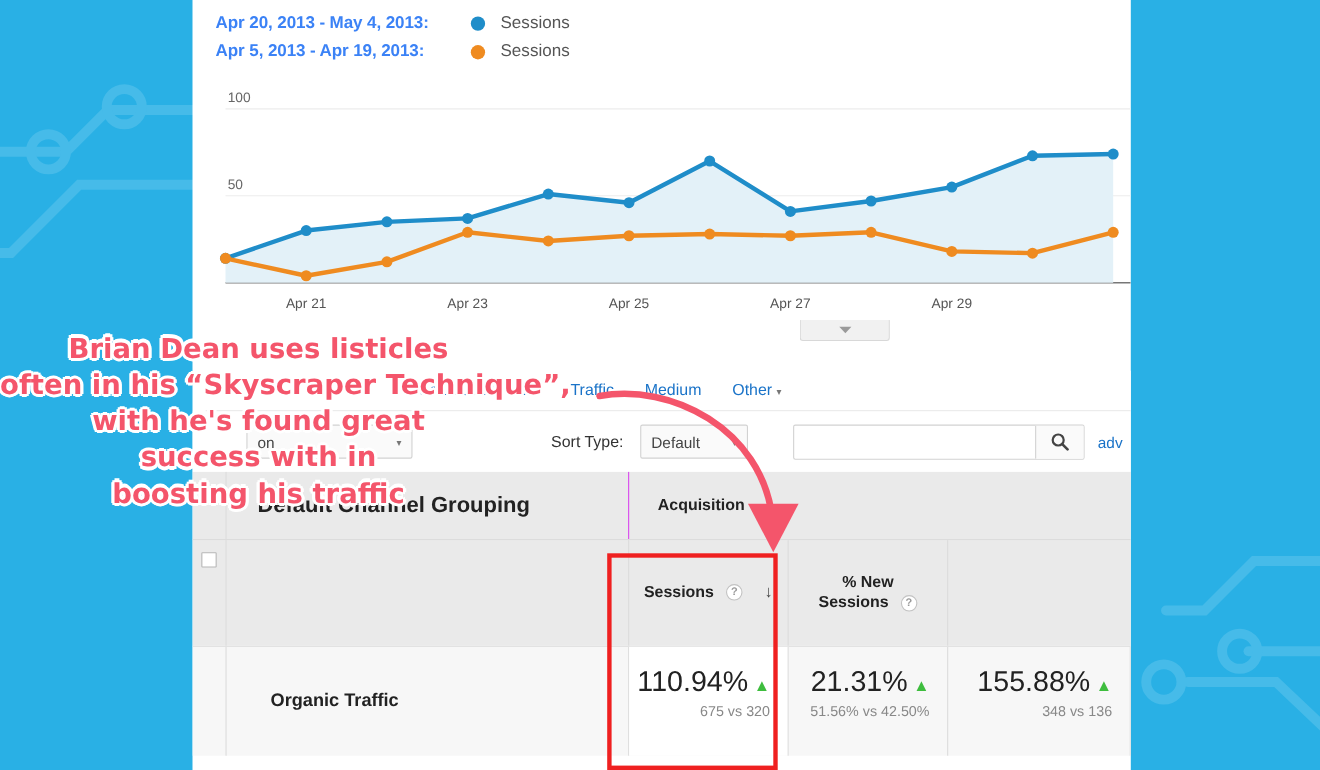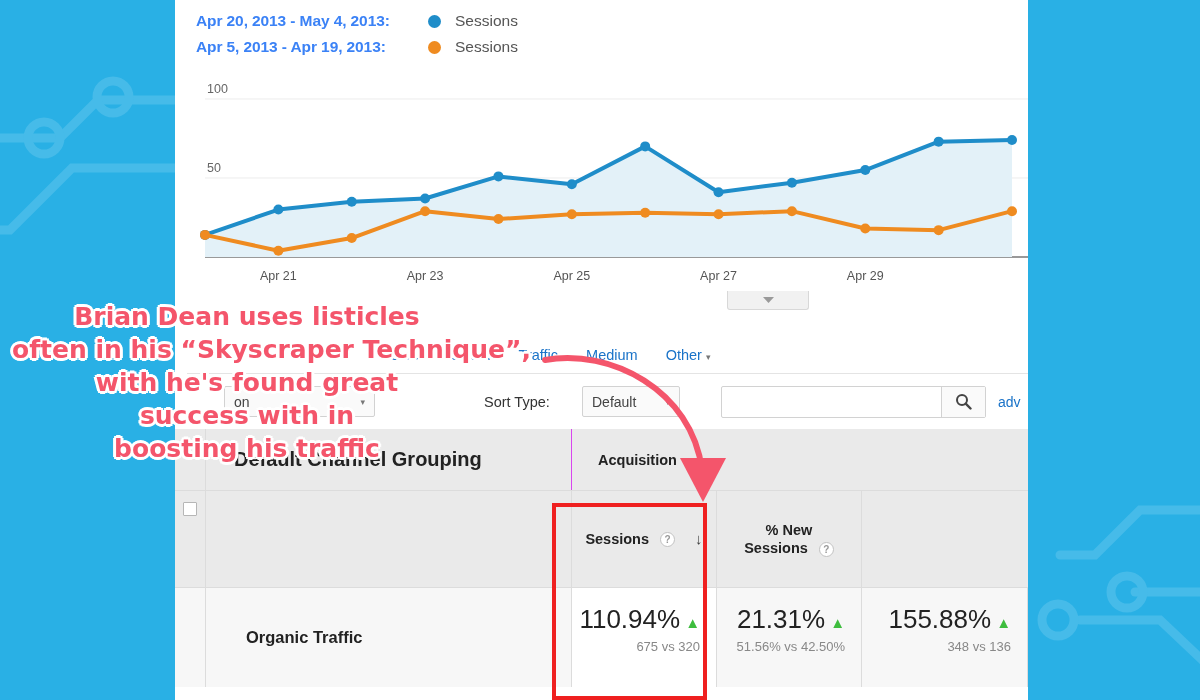--- a/index.html
+++ b/index.html
@@ -59,21 +59,21 @@
     display:flex; align-items:center; background:#fff;
   }
   .ctrl-select {
     height:31px; border:1px solid #d2d2d2; border-radius:2px; background:#fafafa;
     display:flex; align-items:center; padding:0 9px; font-size:14px; color:#444;
     position:relative;
   }
   .ctrl-select .caret { margin-left:14px; color:#777; font-size:9px; }
   .sel-secondary { position:absolute; left:49px; width:151px; }
   .lbl-sorttype {
-    position:absolute; left:309px; font-size:14.5px; color:#333; font-weight:normal;text-align:center;
+    position:absolute; left:326px; font-size:14.5px; color:#333; font-weight:normal;text-align:center;
   }
   .sel-sorttype { position:absolute; left:407px; width:98px; }
   .search-box {
     position:absolute; left:546px; width:265px; height:32px;
     border:1px solid #d2d2d2; border-radius:2px; background:#fff; display:flex;
   }
   .search-input {
     flex:1; border:none; outline:none; height:100%; padding:0 7px; font-size:14px;
     background:transparent; font-family:"Liberation Sans", sans-serif;
   }
@@ -143,21 +143,21 @@
   .sub-val { font-size:13px; color:#888; margin-top:3px; line-height:1.35; }
 
   
   .red-box {
     position:absolute; left:552px; top:503px; width:155px; height:197px;
     border:4px solid #ef2020; z-index:6; pointer-events:none;
   }
 
   
   .annot {
-    position:absolute; left:12px; top:300px; width:470px; z-index:9;
+    position:absolute; left:0; top:300px; width:470px; z-index:9;
     text-align:center; pointer-events:none;
   }
   .annot-line {
     font-family:"DejaVu Sans", sans-serif;
     font-weight:bold; font-size:25px; color:#f4556b; line-height:33px;
     white-space:nowrap;
     text-shadow:
       2px 0 #fff, -2px 0 #fff, 0 2px #fff, 0 -2px #fff,
       2px 2px #fff, -2px 2px #fff, 2px -2px #fff, -2px -2px #fff,
       3px 0 #fff, -3px 0 #fff, 0 3px #fff, 0 -3px #fff;

